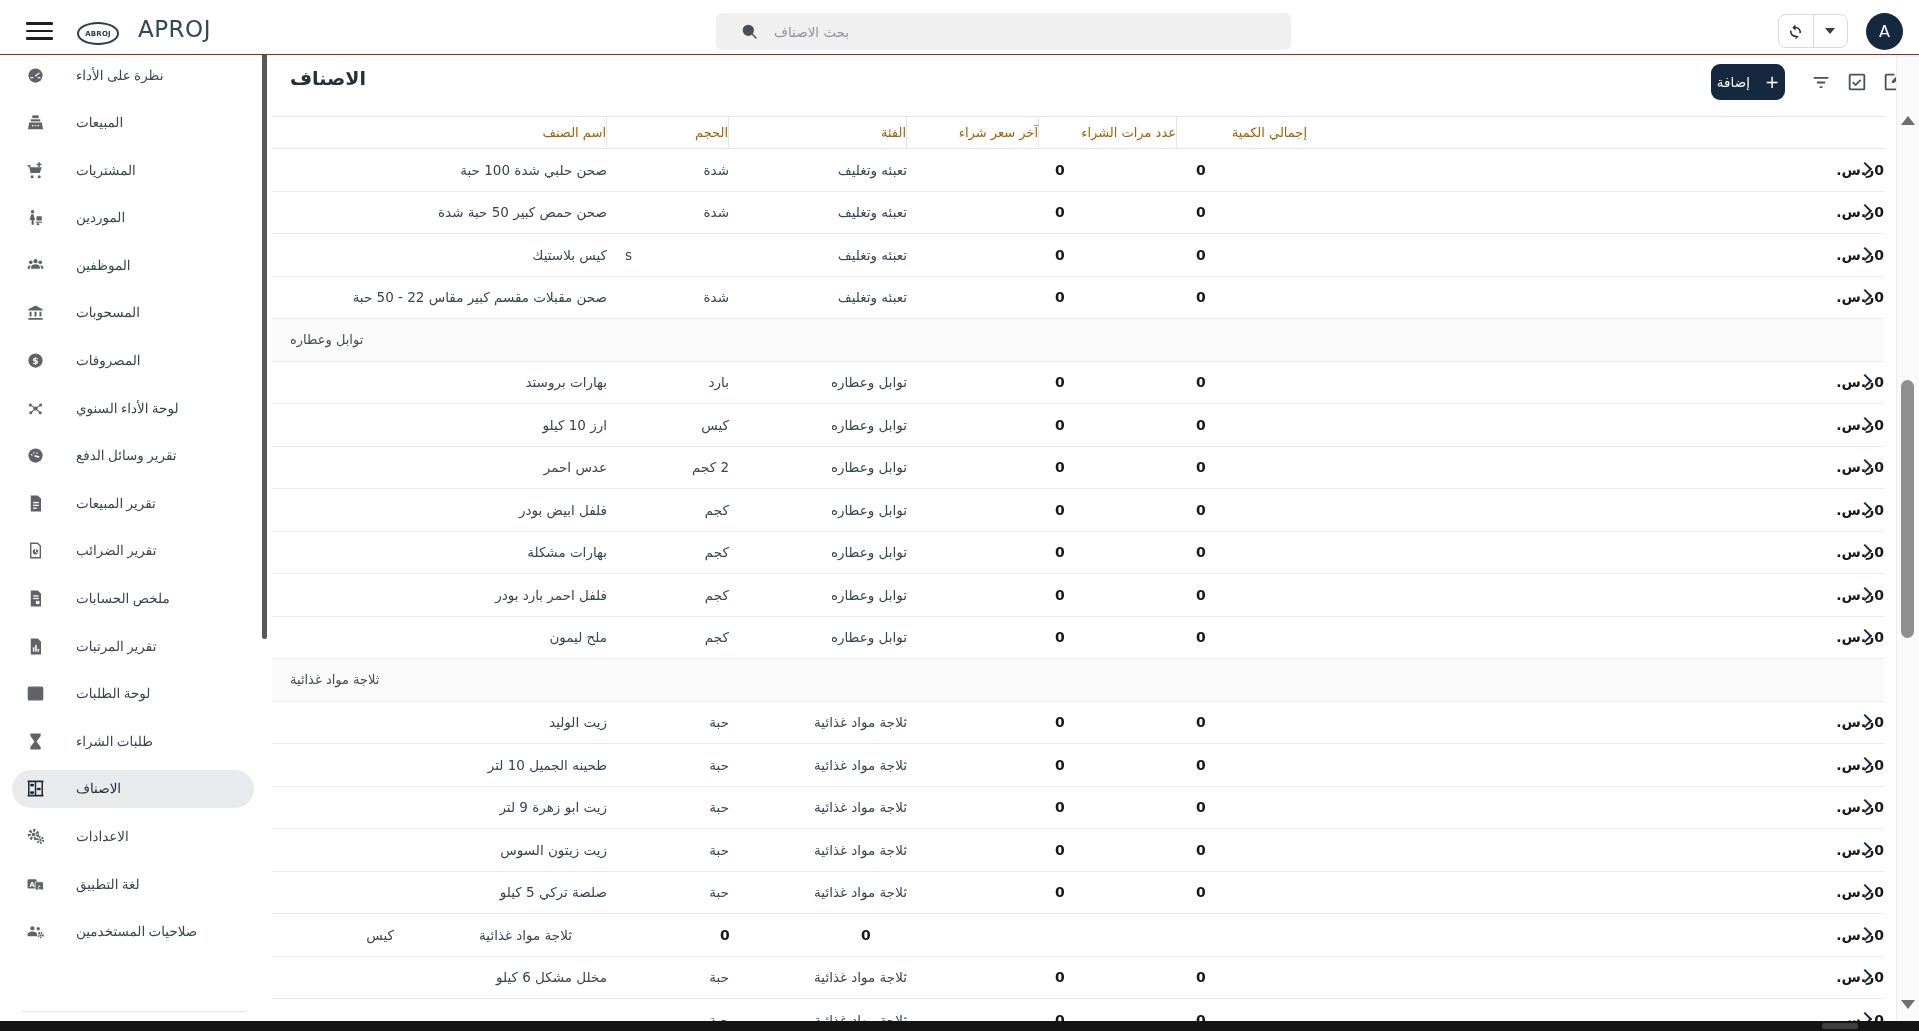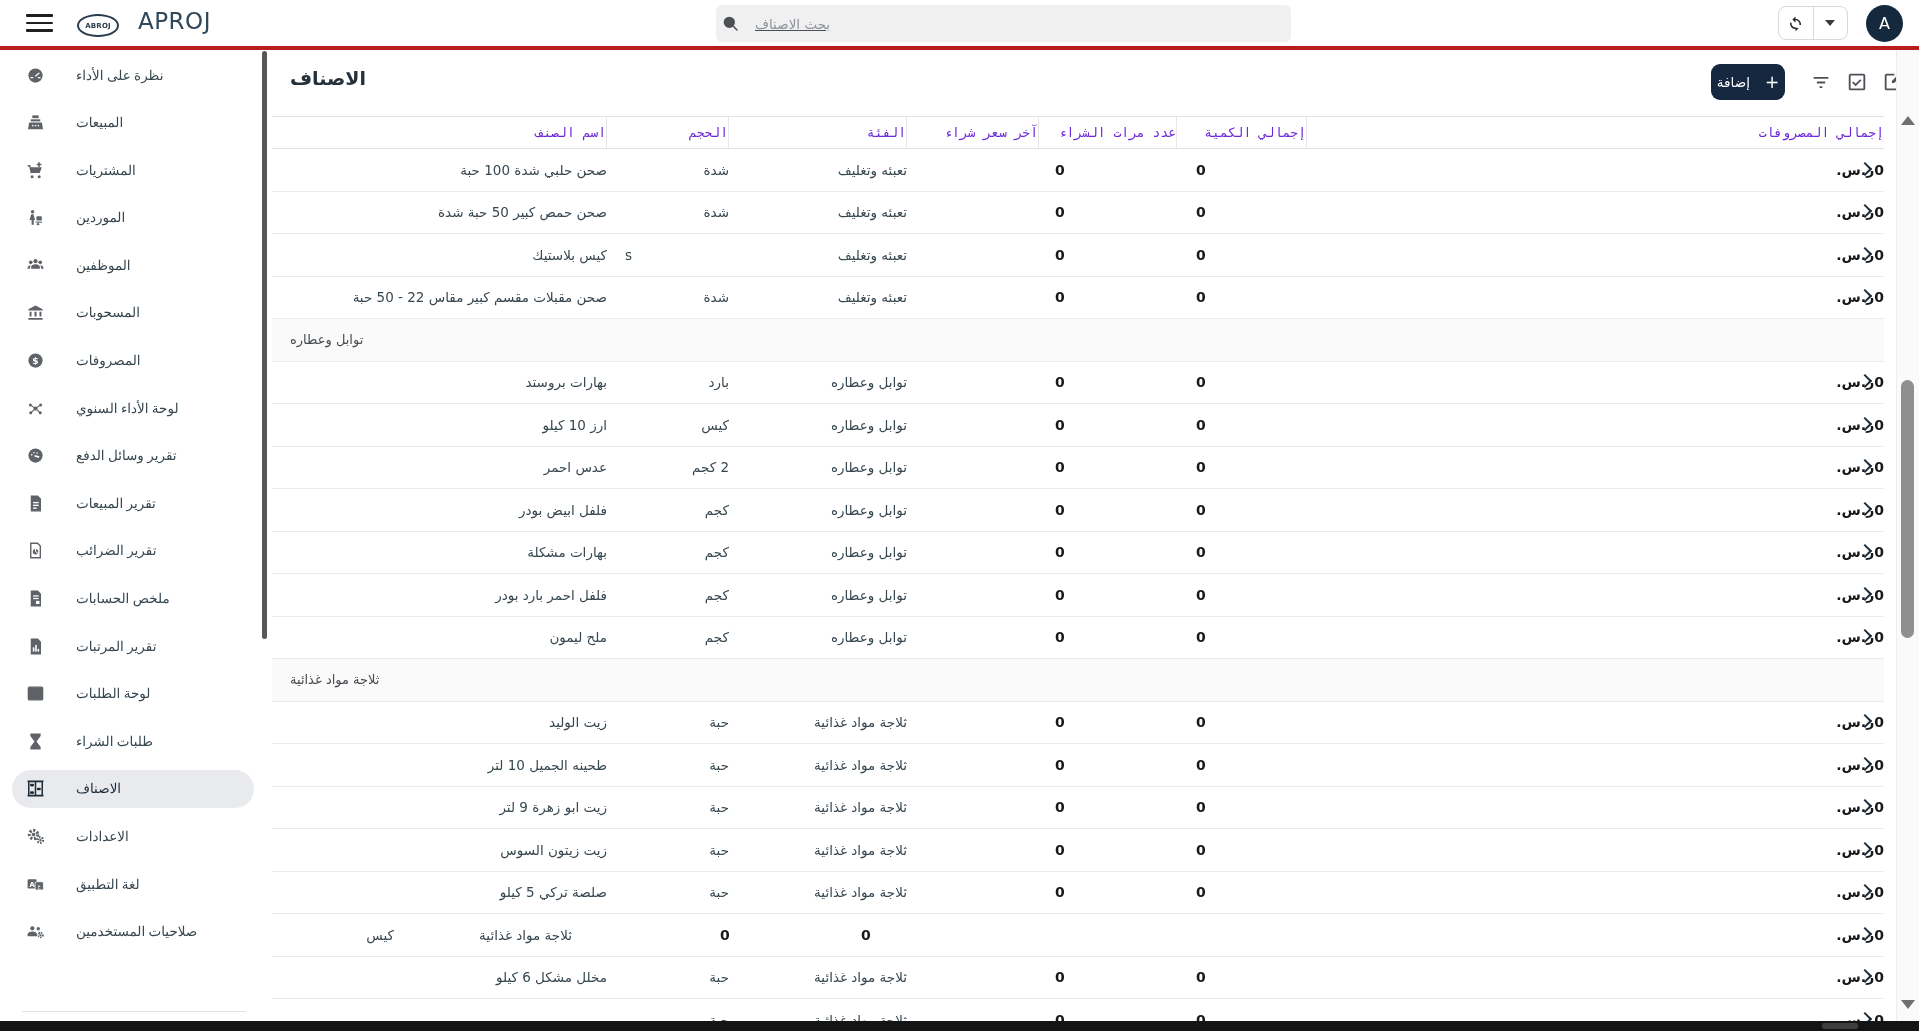--- a/index.html
+++ b/index.html
@@ -2,28 +2,28 @@
 <html><head>
 <meta charset="utf-8">
 <style>
   html,body{margin:0;padding:0;background:#fff;}
   .page{position:relative;width:1919px;height:1031px;overflow:hidden;background:#fff;
         font-family:"DejaVu Sans","Liberation Sans",sans-serif;}
   svg{fill:currentColor;display:block;}
   .icon svg{width:19px;height:19px;}
 
   
-  .topbar{position:absolute;left:0;top:0;right:0;height:46px;background:#fff;border-bottom:4px solid #b91c1c;z-index:5;}
+  .topbar{position:absolute;left:0;top:8px;right:0;height:46px;background:#fff;border-bottom:1px solid #b91c1c;z-index:5;}
   .hamburger{position:absolute;left:26px;top:14px;width:27px;height:18px;display:flex;flex-direction:column;justify-content:space-between;cursor:pointer;}
   .hamburger div{height:2.7px;background:#1f1f1f;border-radius:1px;}
   .logo-badge{position:absolute;left:77px;top:14px;width:38px;height:19px;border:2px solid #2b3c4d;border-radius:50%;
               display:flex;align-items:center;justify-content:center;font-size:7px;font-weight:bold;color:#2b3c4d;letter-spacing:.2px;}
   .app-title{position:absolute;left:138px;top:8px;font-size:23px;font-weight:500;color:#31475a;letter-spacing:.5px;}
   .search{position:absolute;left:716px;top:5px;width:575px;height:37px;background:#f0f0f1;border-radius:6px;
-          display:flex;align-items:center;padding:0 0 0 5px;box-sizing:border-box;gap:13px;color:#4c5055;text-decoration:underline;}
+          display:flex;align-items:center;padding:0 0 0 24px;box-sizing:border-box;gap:13px;color:#4c5055;}
   .search input{border:none;background:transparent;outline:none;font-size:13.5px;color:#333;flex:1;font-family:inherit;}
   .search input::placeholder{color:#8d939c;}
   .sync-btn{position:absolute;left:1778px;top:6px;width:70px;height:34px;background:#fff;border:1px solid #d9d9d9;border-radius:8px;
             display:flex;box-sizing:border-box;cursor:pointer;}
   .sync-half{width:34px;display:flex;align-items:center;justify-content:center;color:#2c2c2c;}
   .sync-half:first-child{border-right:1px solid #d9d9d9;}
   .caret-down{width:0;height:0;border-left:5px solid transparent;border-right:5px solid transparent;border-top:6px solid #3c3c3c;}
   .avatar{position:absolute;left:1866px;top:5px;width:37px;height:37px;border-radius:50%;background:#14293e;color:#fff;
           display:flex;align-items:center;justify-content:center;font-size:16px;cursor:pointer;}
 
@@ -43,21 +43,21 @@
   .page-title{position:absolute;left:290px;top:67px;font-size:19px;font-weight:bold;color:#24313a;}
   .add-btn{position:absolute;left:1711px;top:64px;width:74px;height:36px;background:#15283f;border-radius:9px;color:#fff;
            display:flex;align-items:center;justify-content:center;gap:15px;font-size:13.5px;cursor:pointer;}
   .add-btn .plus{font-size:17px;font-weight:500;line-height:1;}
   .tool-icon{position:absolute;top:71px;width:22px;height:22px;color:#4c5257;cursor:pointer;}
   .tool-icon svg{width:22px;height:22px;}
 
   
   .thead{position:absolute;left:272px;top:116px;width:1612px;height:33px;border-top:1px solid #e4e4e4;border-bottom:1px solid #e4e4e4;
          display:flex;box-sizing:border-box;}
-  .th{display:flex;align-items:center;padding-left:18px;box-sizing:border-box;font-size:13px;color:#6d28d9;border-right:1px solid #e6e6e6;font-family:Liberation Mono, monospace;}
+  .th{display:flex;align-items:center;padding-left:18px;box-sizing:border-box;font-size:13px;color:#a16207;border-right:1px solid #e6e6e6;}
   .th:last-child{border-right:none;}
   .c1{width:335px;} .c2{width:122px;} .c3{width:178px;} .c4{width:132px;} .c5{width:138px;} .c6{width:130px;} .c7{flex:1;}
   .tbody{position:absolute;left:272px;top:149px;width:1612px;bottom:0;overflow:hidden;}
   .row{height:42.5px;border-bottom:1px solid #ebebeb;display:flex;position:relative;box-sizing:border-box;cursor:pointer;}
   .cell{display:flex;align-items:center;padding-left:18px;box-sizing:border-box;font-size:13.5px;color:#37474f;overflow:hidden;white-space:nowrap;}
   .cell.num{font-weight:600;color:#191919;font-size:14px;}
   .cell.c5{padding-left:16px;} .cell.c6{padding-left:19px;} .cell.c7{padding-left:6px;}
   .group-row{height:42.5px;background:#fafafa;border-bottom:1px solid #ebebeb;display:flex;align-items:center;
              padding-left:18px;box-sizing:border-box;font-size:13px;color:#474c50;}
   .chev{position:absolute;right:14px;top:50%;width:8px;height:8px;margin-top:-6px;
@@ -361,21 +361,20 @@
       </svg>
   </span>
 
   <div class="thead">
     <div class="th c1" dir="auto">اسم الصنف</div>
     <div class="th c2" dir="auto">الحجم</div>
     <div class="th c3" dir="auto">الفئة</div>
     <div class="th c4" dir="auto">آخر سعر شراء</div>
     <div class="th c5" dir="auto">عدد مرات الشراء</div>
     <div class="th c6" dir="auto">إجمالي الكمية</div>
-    <div class="th c7" dir="auto">إجمالي المصروفات</div>
   </div>
 
   <div class="tbody" id="tbody">
       <div class="row">
         <div class="cell c1" dir="auto">صحن حلبي شدة 100 حبة</div>
         <div class="cell c2" dir="auto">شدة</div>
         <div class="cell c3" dir="auto">تعبئه وتغليف</div>
         <div class="cell c4" dir="auto"></div>
         <div class="cell c5 num" dir="auto">0</div>
         <div class="cell c6 num" dir="auto">0</div>

